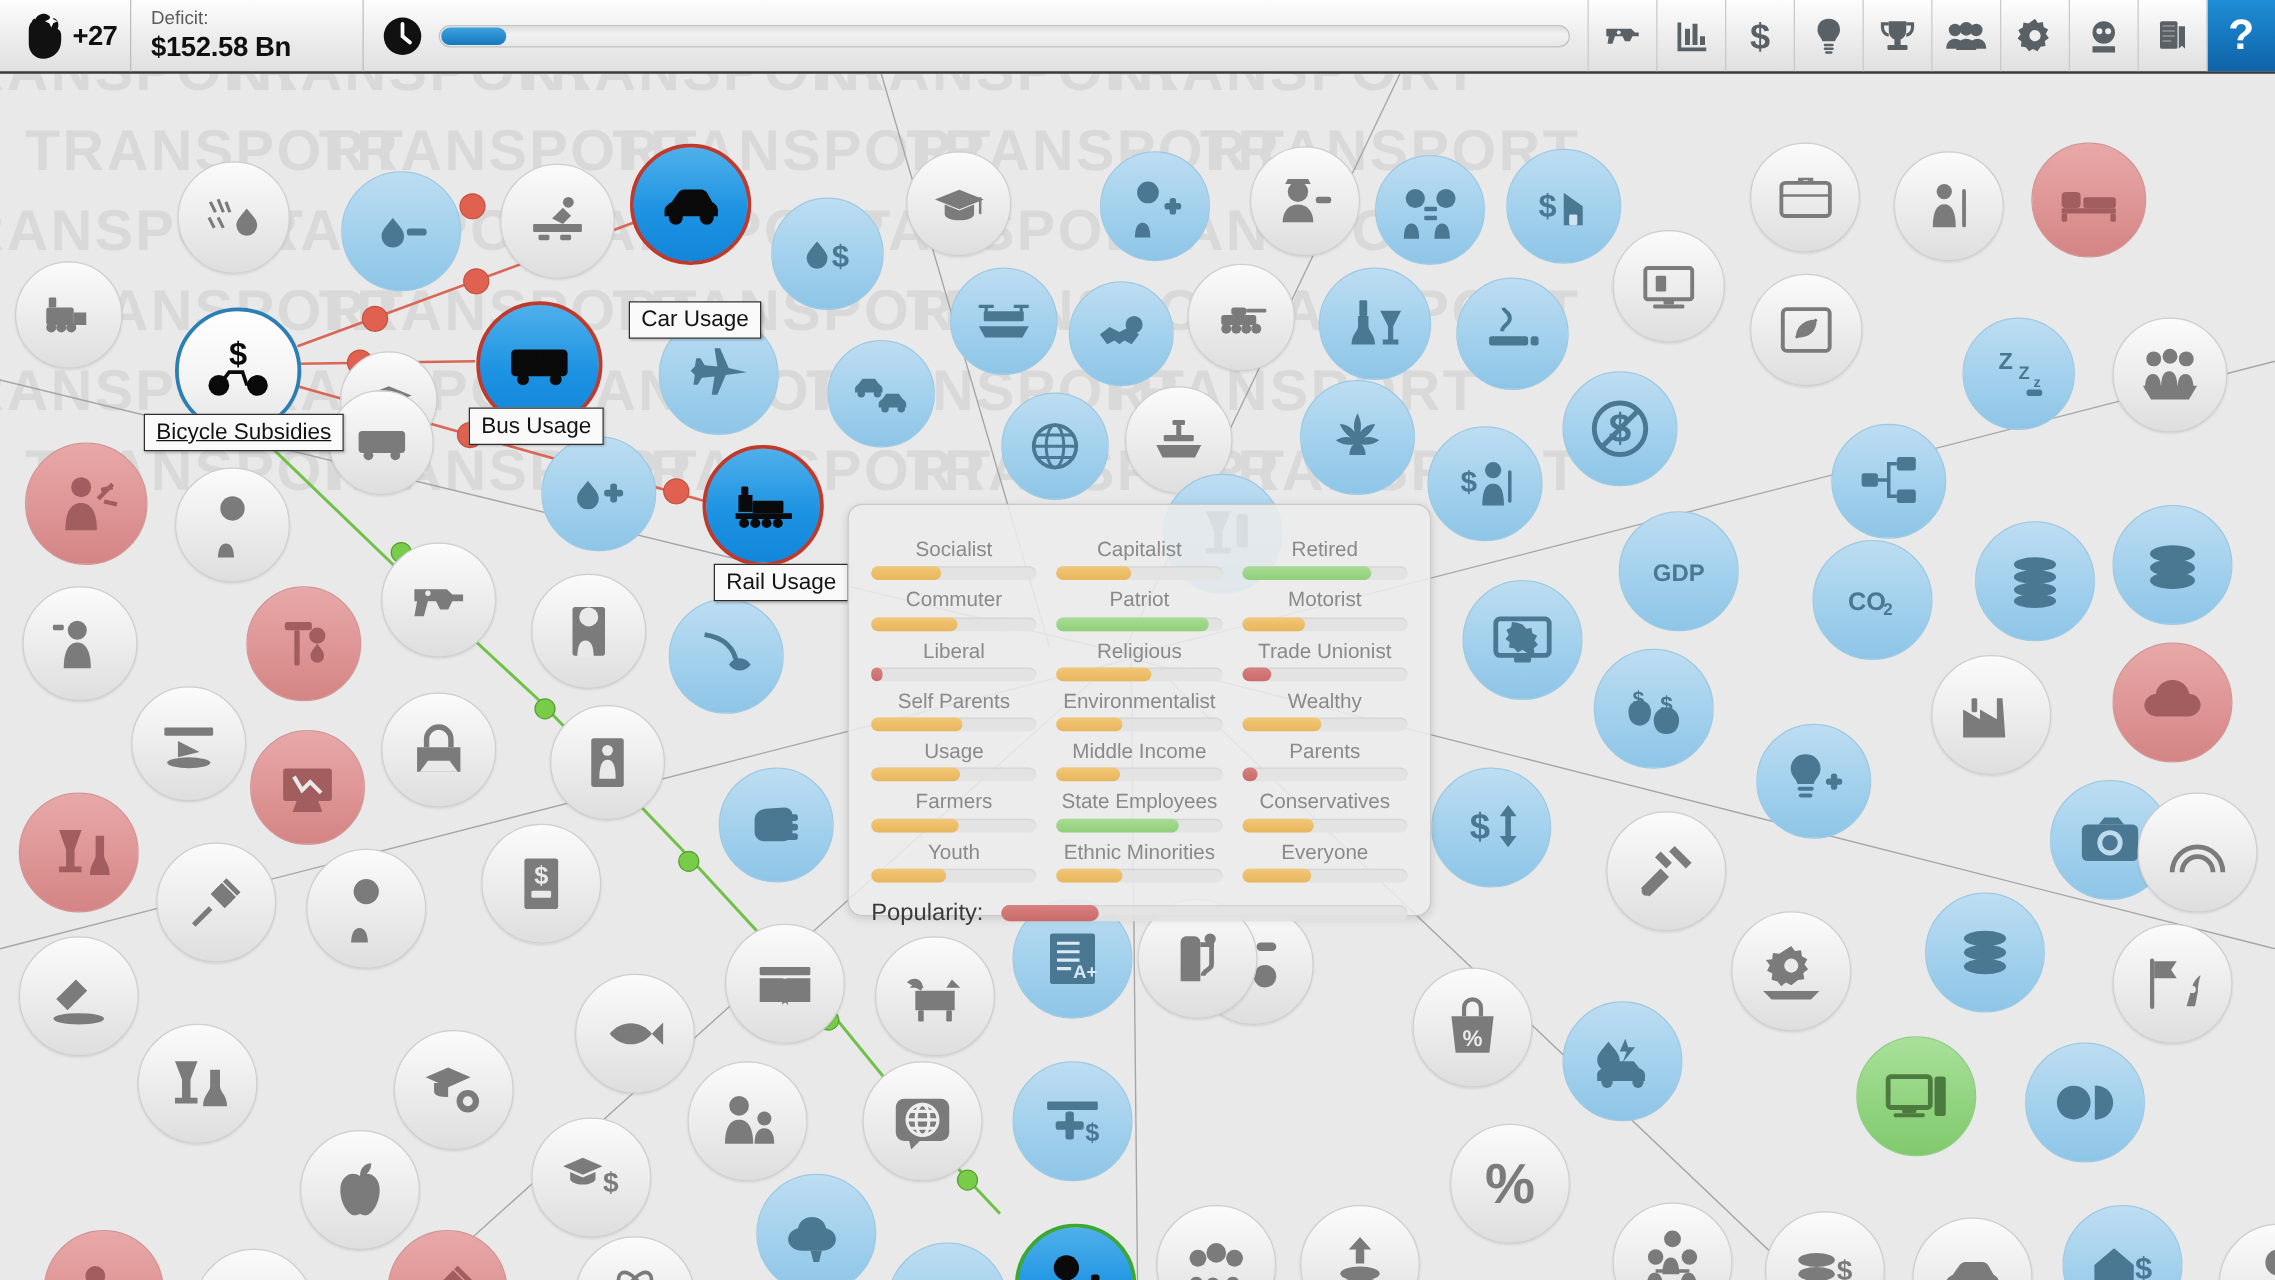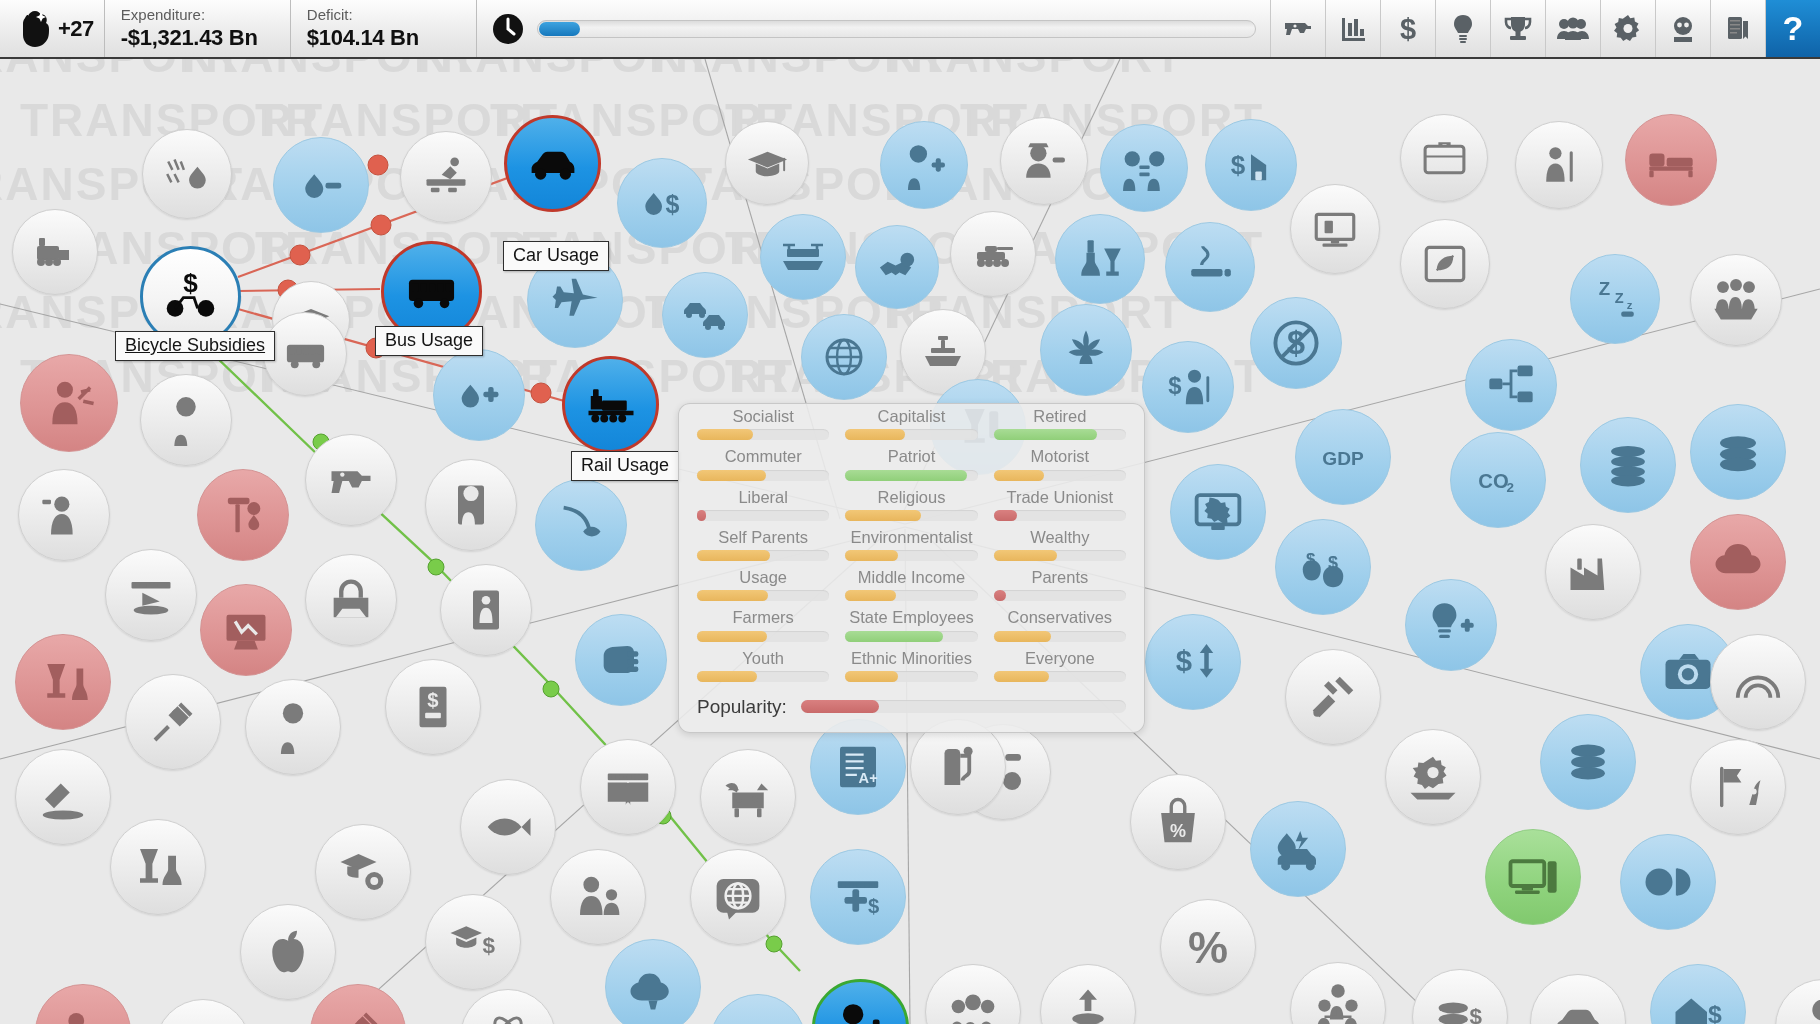--- a/index.html
+++ b/index.html
@@ -94,21 +94,21 @@
     padding: 3px 9px 4px; font-size: 18px; color: #141414; white-space: nowrap;
     box-shadow: 1px 1px 2px rgba(0,0,0,.25); z-index: 30;
   }
 
   
   #pop-panel {
     position: absolute; left: 678px; top: 344px; width: 467px; height: 330px;
     background: rgba(236,236,236,0.88); border-radius: 12px;
     border: 1px solid rgba(190,190,190,0.8);
     box-shadow: 0 2px 7px rgba(0,0,0,.13);
-    padding: 0 14px 8px; z-index: 40;
+    padding: 24px 14px 8px; z-index: 40;
   }
   #pop-grid { display: grid; grid-template-columns: 1fr 1fr 1fr; gap: 0 8px; }
   .grp { padding: 1px 4px 4px; }
   .grp .gname {
     font-size: 16.5px; color: #8a8a8a; text-align: center;
     line-height: 1.35; white-space: nowrap; overflow: hidden;
   }
   .gbar {
     position: relative; height: 11px; border-radius: 6px; margin-top: 2px;
     background: rgba(226,226,226,0.92);
@@ -140,26 +140,22 @@
         <svg width="40" height="44" viewBox="0 0 40 44" aria-hidden="true">
           <path fill="#111" d="M9 17c0-4 2-7 5-8 1-3 4-5 7-5 3 0 5 2 6 4 2-1 4 0 5 2 1 2 1 4 0 6 2 1 3 3 3 6 0 3 0 6-1 9-2 5-7 9-13 9-7 0-12-5-12-12v-11z"></path>
           <path fill="#fff" d="M27 5l1.6 3.4L32 10l-3.4 1.6L27 15l-1.6-3.4L22 10l3.4-1.6z"></path>
           <path fill="#111" d="M13 8c-1.5 1.5-2 4-2 6v4h3V8z"></path>
         </svg>
       </span>
       <span class="tb-plus">+27</span>
     </div>
 
     <div class="tb-stat">
-      <span class="lbl">Expenditure:</span>
-      <span class="val">-$1,321.43 Bn</span>
-    </div>
-    <div class="tb-stat">
       <span class="lbl">Deficit:</span>
-      <span class="val">$104.14 Bn</span>
+      <span class="val">$152.58 Bn</span>
     </div>
 
     <div class="tb-clockwrap">
       <span class="clock-ico">
         <svg width="34" height="34" viewBox="0 0 34 34" aria-hidden="true">
           <circle cx="17" cy="17" r="15" fill="#111"></circle>
           <path d="M17 7v10l6 5" stroke="#fff" stroke-width="3" fill="none" stroke-linecap="round"></path>
         </svg>
       </span>
       <div class="turnbar">

